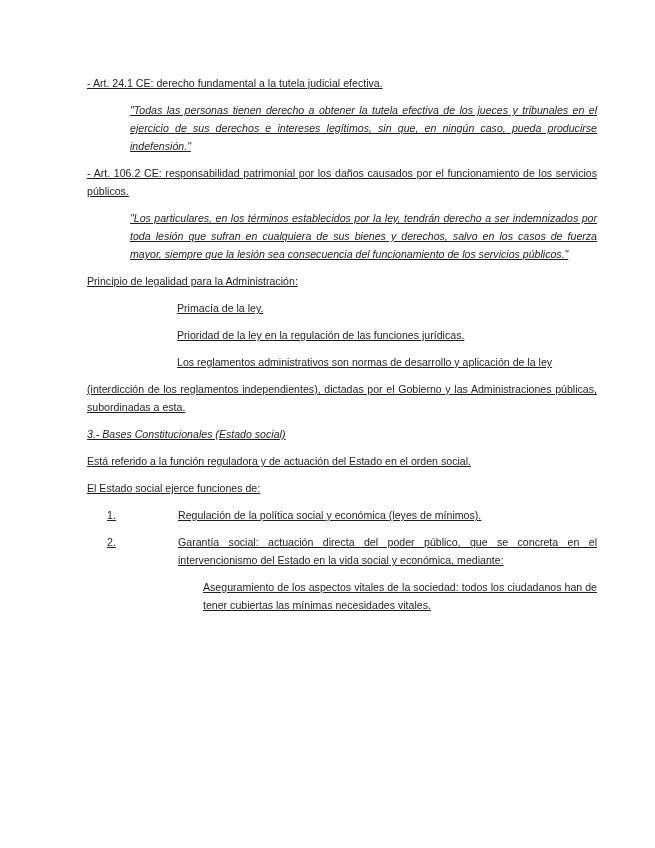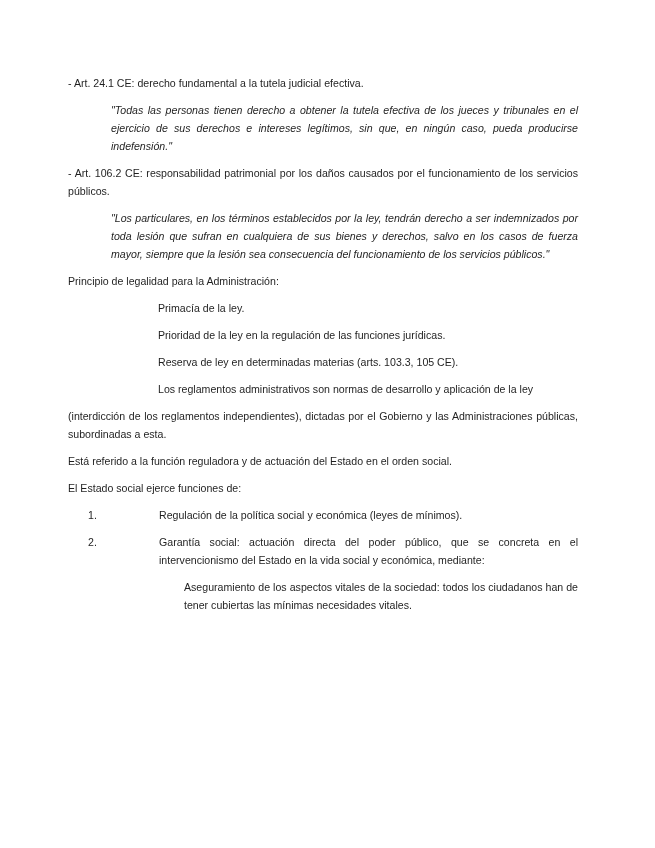--- a/index.html
+++ b/index.html
@@ -10,26 +10,27 @@
   .page {
     position: relative;
     width: 655px;
     height: 848px;
     background: #ffffff;
     overflow: hidden;
     font-family: "Liberation Sans", sans-serif;
   }
   .content {
     position: absolute;
-    left: 68px;
+    left: 87px;
     top: 74px;
     width: 510px;
     color: #1f1f1f;
     font-size: 10.6px;
     line-height: 18px;
+    text-decoration: underline;
   }
   .para {
     margin: 0 0 9px 0;
     text-align: justify;
   }
   .quote {
     margin: 0 0 9px 43px;
     font-style: italic;
     text-align: justify;
   }
@@ -103,30 +104,27 @@
       <li class="bullet-item">
         <span class="bullet-marker-col"><span class="sq"></span></span>
         <span class="li-text">Primacía de la ley.</span>
       </li>
       <li class="bullet-item">
         <span class="bullet-marker-col"><span class="sq"></span></span>
         <span class="li-text">Prioridad de la ley en la regulación de las funciones jurídicas.</span>
       </li>
       <li class="bullet-item">
         <span class="bullet-marker-col"><span class="sq"></span></span>
-        <span class="li-text">Reserva de ley en determinadas materias (arts. 103.3, 105 CE).</span>
-      </li>
-      <li class="bullet-item">
-        <span class="bullet-marker-col"><span class="sq"></span></span>
         <span class="li-text">Los reglamentos administrativos son normas de desarrollo y aplicación de la ley</span>
       </li>
     </ul>
 
     <p class="para">(interdicción de los reglamentos independientes), dictadas por el Gobierno y las Administraciones públicas, subordinadas a esta.</p>
 
+    <h3 class="heading">3.- Bases Constitucionales (Estado social)</h3>
 
     <p class="para">Está referido a la función reguladora y de actuación del Estado en el orden social.</p>
 
 
 
     <p class="para">El Estado social ejerce funciones de:</p>
 
     <ol class="numbered">
       <li class="numbered-item">
         <span class="num-col">1.</span>

